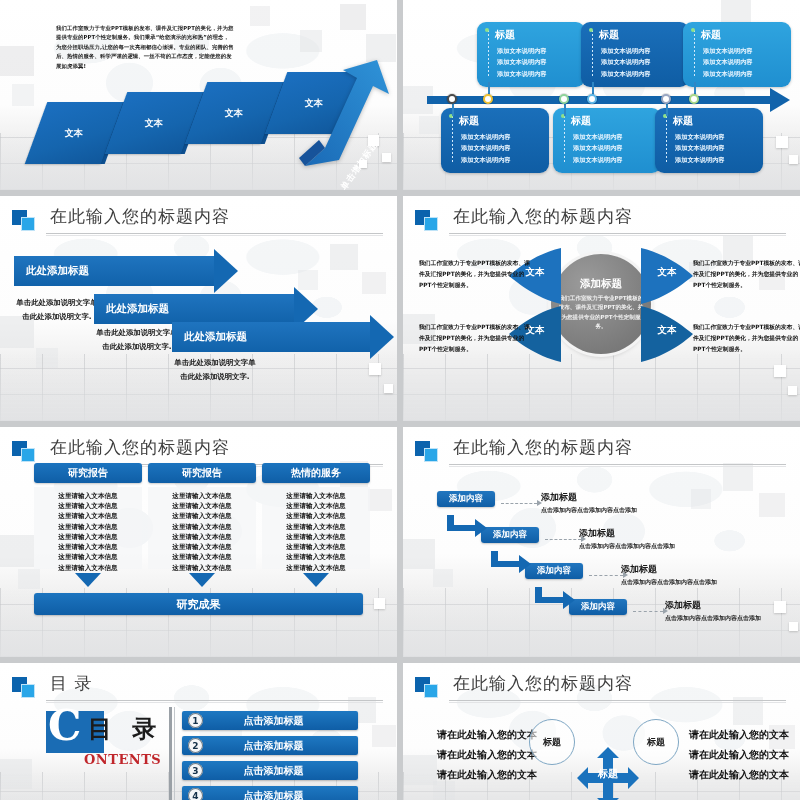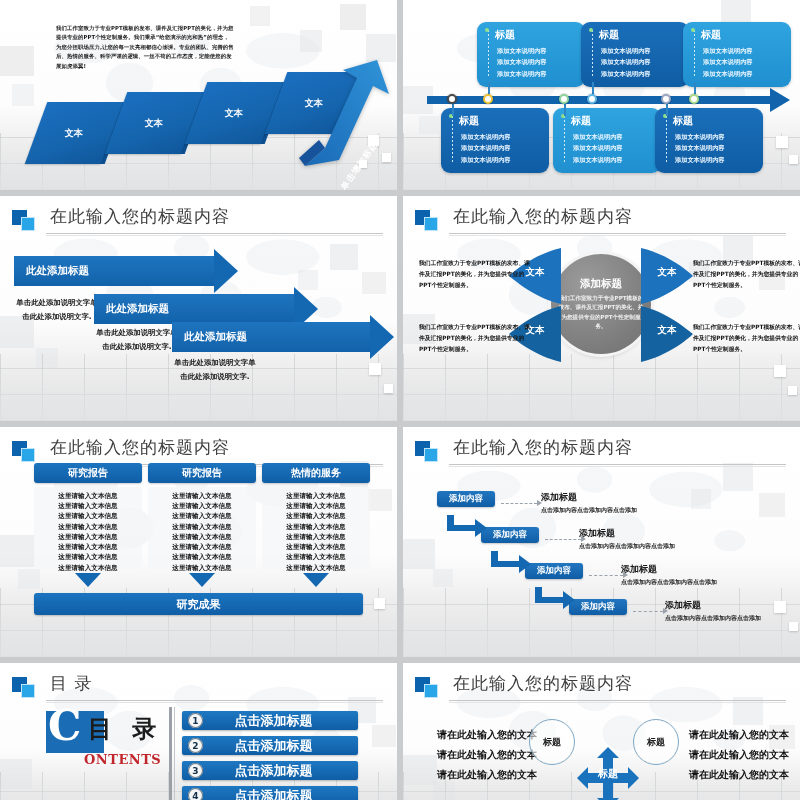--- a/index.html
+++ b/index.html
@@ -131,21 +131,21 @@
   .ccontents{position:absolute;left:84px;top:89px;font-size:13px;color:#c0262b;font-weight:bold;letter-spacing:.5px;
      font-family:"DejaVu Serif","Liberation Serif",serif;}
   .cdiv{position:absolute;left:169px;top:44px;bottom:-2px;width:3px;background:#9aa0a6;}
   .cdiv2{position:absolute;left:174px;top:44px;bottom:-2px;width:1px;background:#c3c7cb;}
   .citem{position:absolute;left:182px;width:176px;height:19px;border-radius:2px;
      background:linear-gradient(180deg,#1e78c2 0%,#0f5ea6 100%);
      box-shadow:0 1px 2px rgba(0,0,0,.25);display:flex;align-items:center;}
   .citem .n{width:15px;height:15px;border-radius:50%;background:#f4f6f8;color:#16324a;
      font-size:9px;font-weight:bold;display:flex;align-items:center;justify-content:center;margin-left:6px;
      box-shadow:inset 0 0 0 1px #6d7a86;}
-  .citem .l{flex:1;text-align:center;color:#fff;font-size:13px;font-weight:bold;padding-right:14px;}
+  .citem .l{flex:1;text-align:center;color:#fff;font-size:10px;font-weight:bold;padding-right:14px;}
 
   
   .ocirc{position:absolute;width:44px;height:44px;border-radius:50%;border:1px solid #7fa7c4;
      background:rgba(255,255,255,.55);display:flex;align-items:center;justify-content:center;
      font-size:9px;font-weight:bold;color:#1b1b1b;}
   .xshape{position:absolute;left:174px;top:84px;width:62px;height:62px;}
   .xlabel{position:absolute;left:174px;top:104px;width:62px;text-align:center;color:#fff;font-size:10px;font-weight:bold;}
   .o-note{position:absolute;width:100px;font-size:10px;line-height:2.0;color:#131313;font-weight:bold;}
 </style>
 </head>

